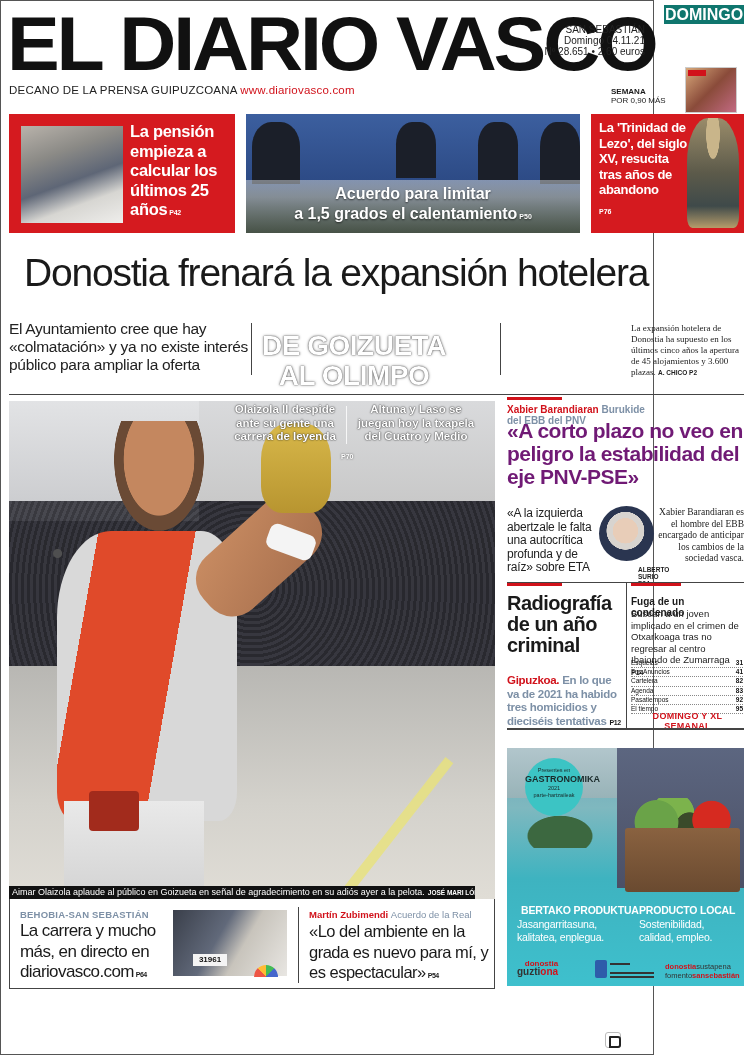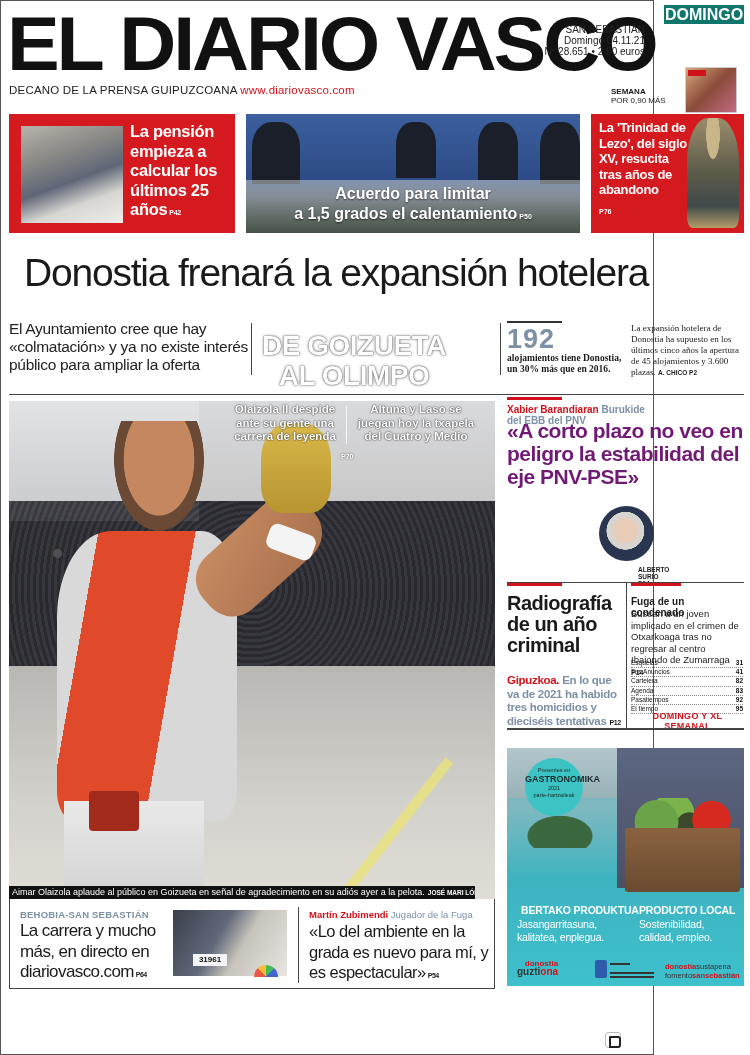--- a/index.html
+++ b/index.html
@@ -178,25 +178,20 @@
   <div class="abs teaser-red t3">
     <div class="txt">La 'Trinidad de Lezo', del siglo XV, resucita tras años de abandono</div>
     <div class="pg">P76</div>
     <div class="statue"></div>
   </div>
 
   <div class="abs headline">Donostia frenará la expansión hotelera</div>
   <div class="abs deck deck1">El Ayuntamiento cree que hay «colmatación» y ya no existe interés público para ampliar la oferta</div>
   <div class="abs vline" style="left:250px;top:322px;height:52px;"></div>
   <div class="abs vline" style="left:499px;top:322px;height:52px;"></div>
-  <div class="abs fact">
-    <div class="rule"></div>
-    <div class="num">192</div>
-    <div class="desc">alojamientos tiene Donostia, un 30% más que en 2016.</div>
-  </div>
   <div class="abs factnote">
     <span>La expansión hotelera de Donostia ha supuesto en los últimos cinco años la apertura de 45 alojamientos y 3.600 plazas.</span>
     <span class="credit">A. CHICO P2</span>
   </div>
   <div class="abs hline" style="left:8px;top:393px;width:735px;"></div>
 
   <div class="abs mainphoto">
     <div class="wall"></div>
     <div class="crowd"></div>
     <div class="floor"></div>
@@ -225,33 +220,35 @@
   <div class="abs bs-label">BEHOBIA-SAN SEBASTIÁN</div>
   <div class="abs bs-text">
     <span>La carrera y mucho más, en directo en diariovasco.com</span><span class="pref">P64</span>
   </div>
   <div class="abs bs-photo"></div>
   <div class="abs bs-bib">31961</div>
   <div class="abs bs-rainbow"></div>
   <div class="abs bs-vline"></div>
   <div class="abs zq-name">
     <span class="who">Martín Zubimendi</span>
-    <span class="role">Jugador de la Fuga</span>
+    <span class="role">Acuerdo de la Real</span>
   </div>
   <div class="abs zq-text">
     <span>«Lo del ambiente en la grada es nuevo para mí, y es espectacular»</span><span class="pref">P54</span>
   </div>
 
   <div class="abs redbar" style="left:506px;top:396px;width:55px;"></div>
   <div class="abs rc-name">
     <span class="who">Xabier Barandiaran</span>
     <span class="role">Burukide del EBB del PNV</span>
   </div>
   <div class="abs rc-quote">«A corto plazo no veo en peligro la estabilidad del eje PNV-PSE»</div>
+  <div class="abs rc-pull">«A la izquierda abertzale le falta una autocrítica profunda y de raíz» sobre ETA</div>
   <div class="abs rc-avatar"></div>
+  <div class="abs rc-bio">Xabier Barandiaran es el hombre del EBB encargado de anticipar los cambios de la sociedad vasca.</div>
   <div class="abs rc-credit">ALBERTO SURIO P34</div>
   <div class="abs hline" style="left:506px;top:581px;width:237px;"></div>
   <div class="abs redbar" style="left:506px;top:582px;width:55px;"></div>
   <div class="abs redbar" style="left:630px;top:582px;width:50px;"></div>
   <div class="abs vline" style="left:625px;top:582px;height:145px;"></div>
   <div class="abs radio-title">Radiografía de un año criminal</div>
   <div class="abs radio-sub">
     <span class="place">Gipuzkoa.</span>
     <span>En lo que va de 2021 ha habido tres homicidios y dieciséis tentativas</span>
     <span class="pg">P12</span>

